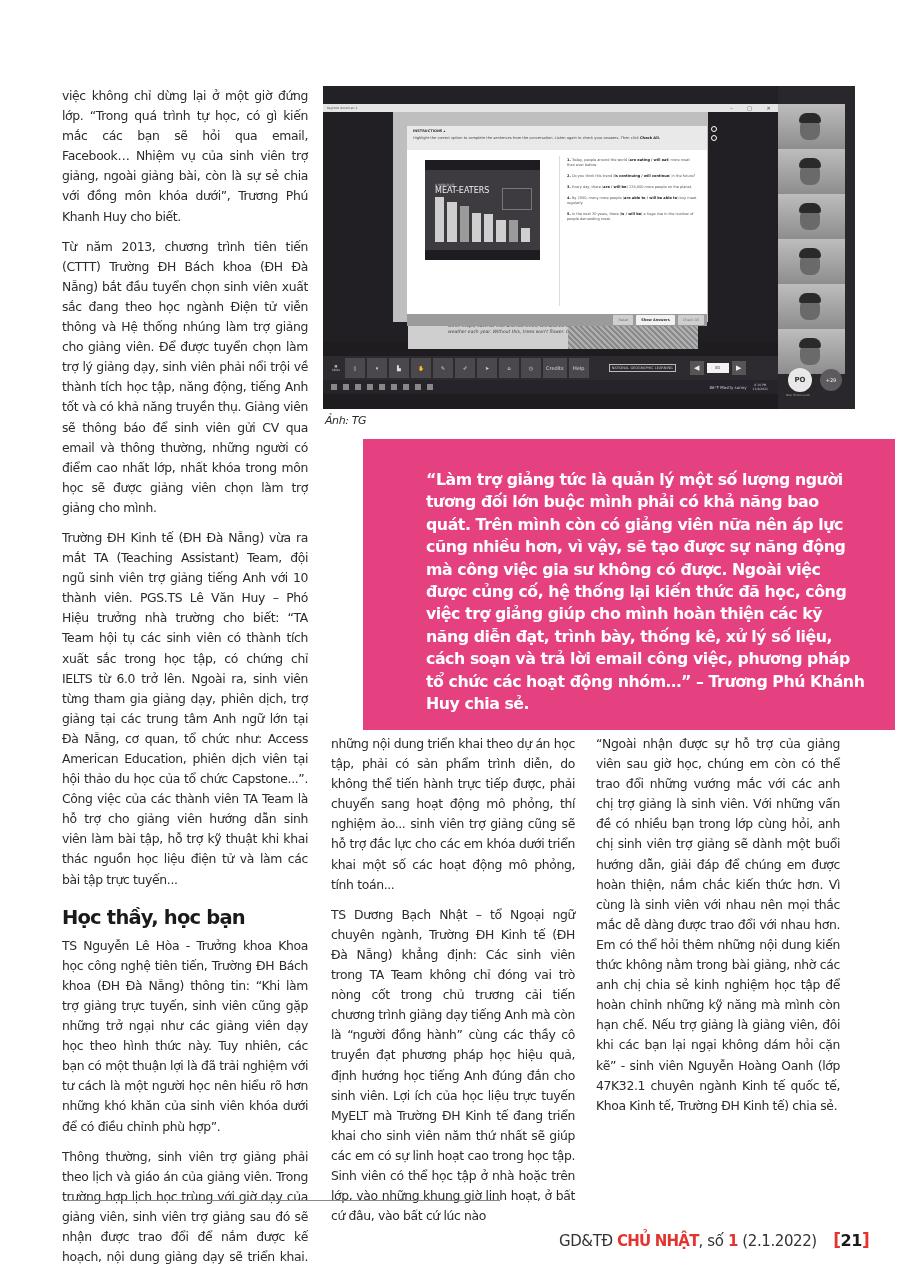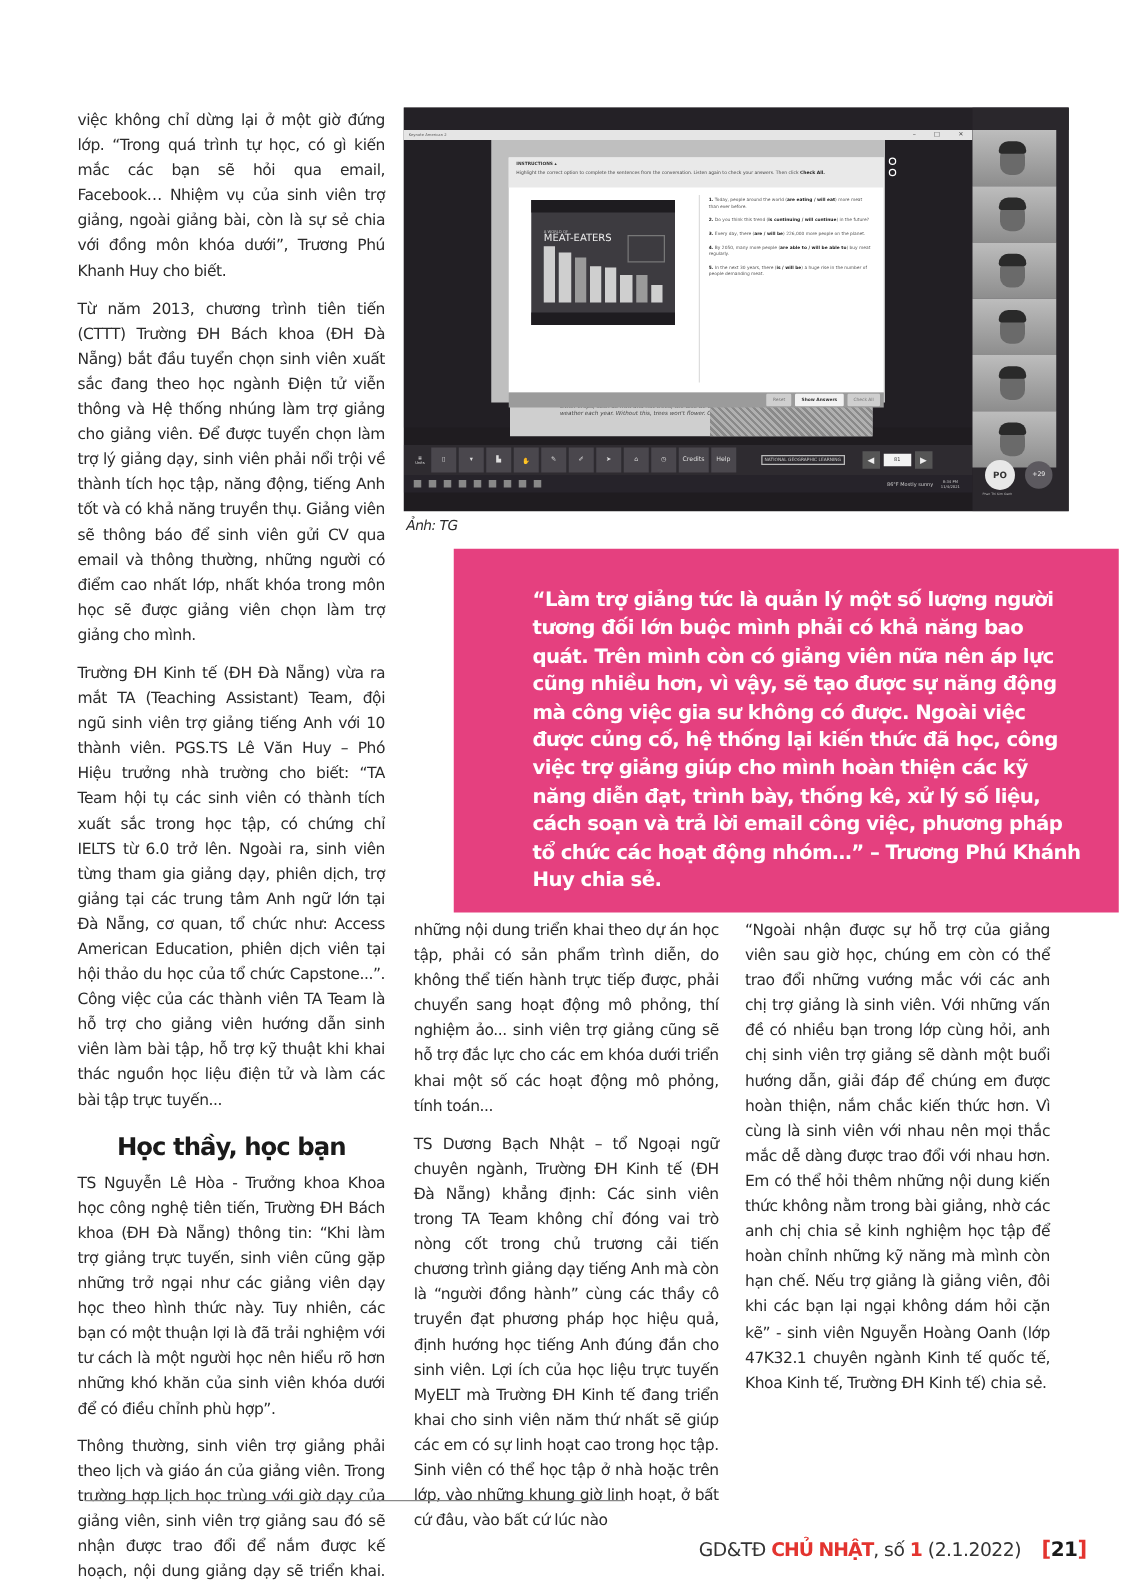--- a/index.html
+++ b/index.html
@@ -6,21 +6,21 @@
   html, body { width: 900px; height: 1268px; background: #ffffff; overflow: hidden; }
   body { position: relative; font-family: "DejaVu Sans", sans-serif; color: #2a2a2a; }
 
   .col { position: absolute; font-size: 12.4px; line-height: 20.1px; letter-spacing: -0.35px; text-align: justify; color: #2b2b2b; }
   .col p { margin-bottom: 10px; }
   .col p:last-child { margin-bottom: 0; }
   #col-left { left: 62px; top: 86px; width: 246px; }
   #col-mid { left: 331px; top: 734px; width: 244px; }
   #col-right { left: 596px; top: 734px; width: 244px; }
 
-  .subhead { font-family: "DejaVu Sans", sans-serif; font-weight: bold; font-size: 19.5px; letter-spacing: -0.8px; color: #1a1a1a; line-height: 24px; margin: 16px 0 6px 0; text-align: center; }
+  .subhead { font-family: "DejaVu Sans", sans-serif; font-weight: bold; font-size: 19.5px; letter-spacing: -0.8px; color: #1a1a1a; line-height: 24px; margin: 16px 0 6px 0; text-align: left; }
 
   
   #photo { position: absolute; left: 323px; top: 86px; width: 532px; height: 323px; background: #1f1c20; overflow: hidden; }
   #photo .topbar { position: absolute; left: 0; top: 0; width: 100%; height: 18px; background: #242126; }
   #photo .tabbar { position: absolute; left: 0; top: 18px; width: 455px; height: 8px; background: #e5e5e5; font-size: 3px; color: #555; padding-left: 4px; line-height: 8px; }
   #photo .winctrl { position: absolute; top: 18px; left: 400px; width: 55px; height: 8px; display: flex; justify-content: space-around; font-size: 5px; color: #444; line-height: 8px; }
   #photo .app-bg { position: absolute; left: 0; top: 26px; width: 455px; height: 230px; background: #221f24; }
   #photo .slide { position: absolute; left: 70px; top: 26px; width: 315px; height: 210px; background: #bfbfbf; }
   #photo .map-strip { position: absolute; left: 85px; top: 235px; width: 290px; height: 28px; background: #cfcfcf; font-size: 4.5px; font-style: italic; color: #444; padding: 2px 30px 0 40px; line-height: 6px; }
   #photo .map-strip .map-img { position: absolute; right: 0; top: 0; width: 130px; height: 28px; background: repeating-linear-gradient(45deg,#8a8a8a 0 2px,#b0b0b0 2px 4px); }

